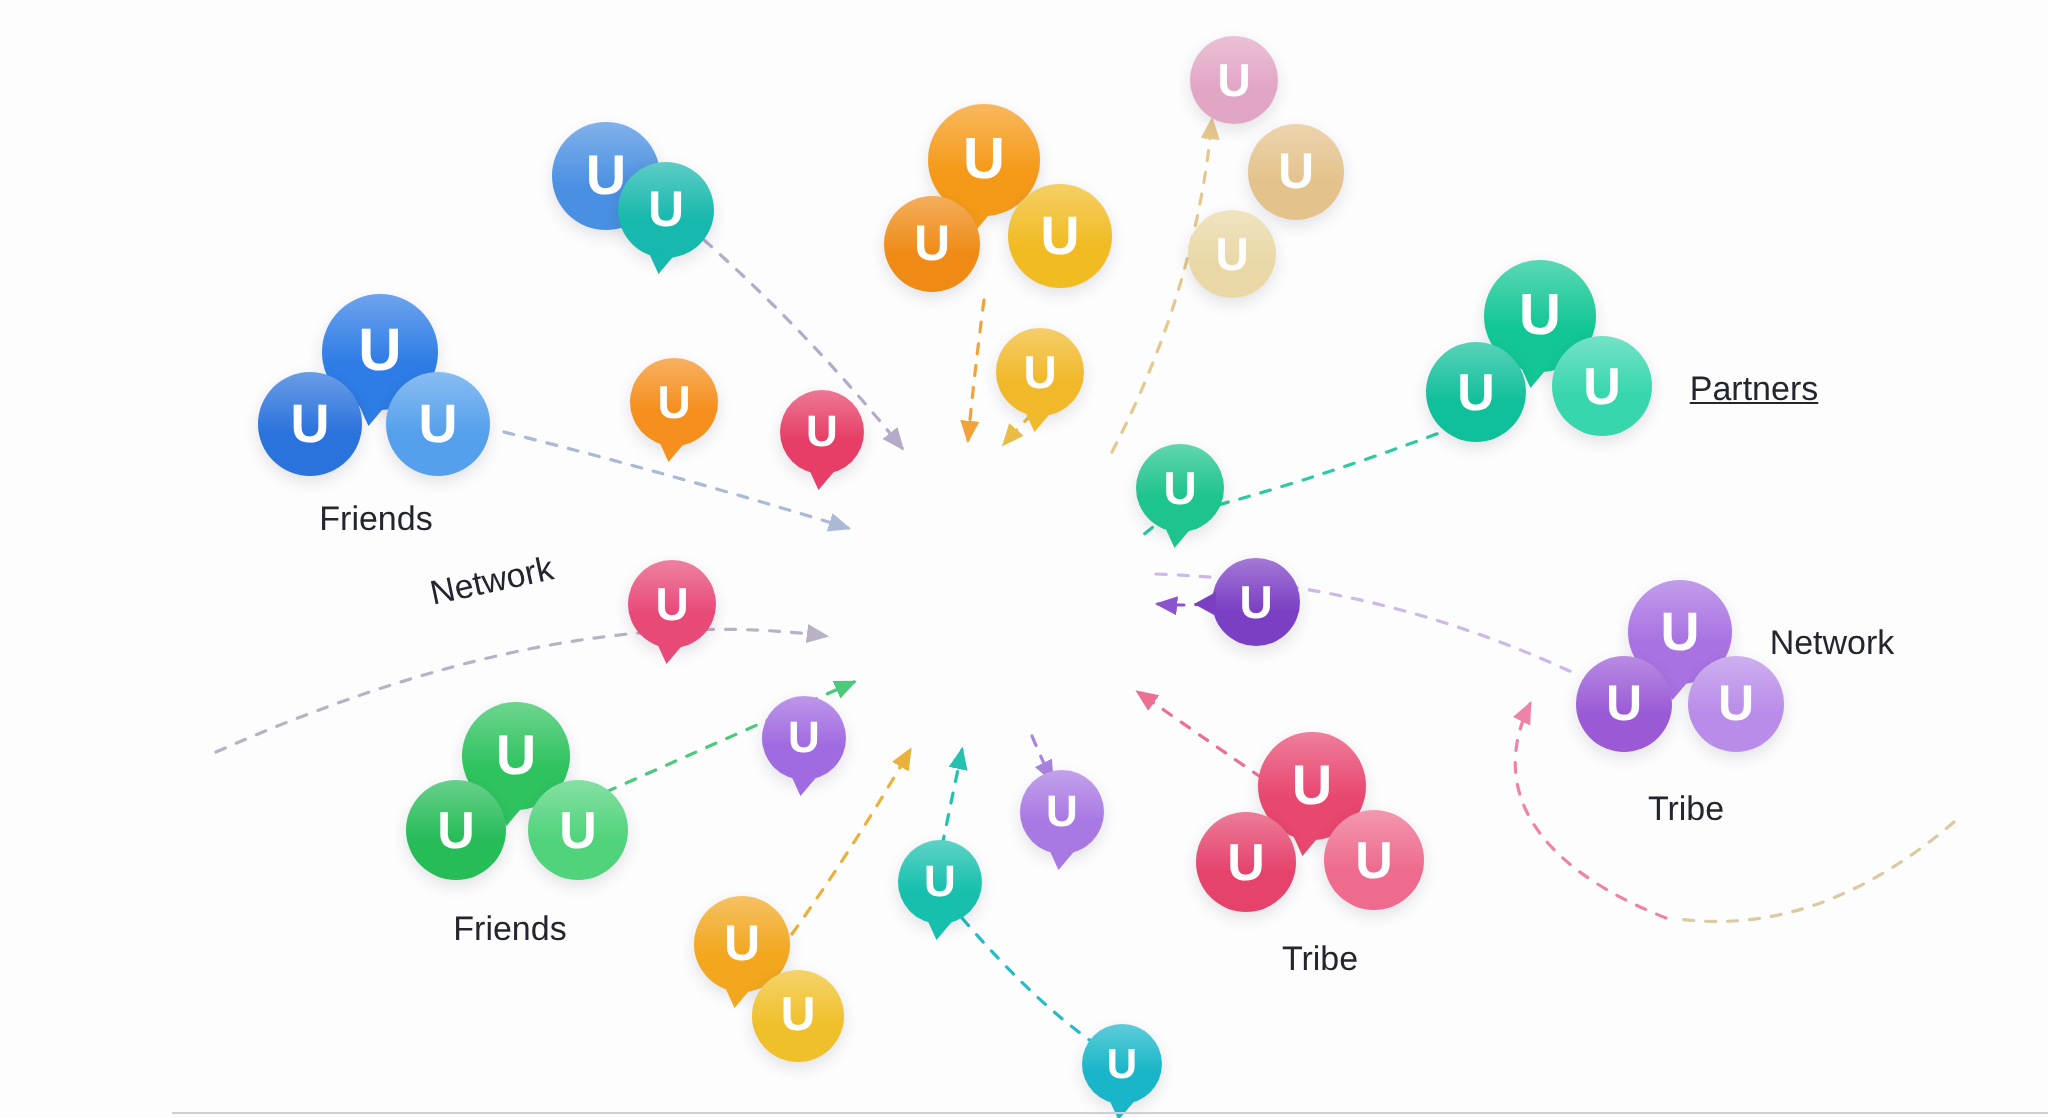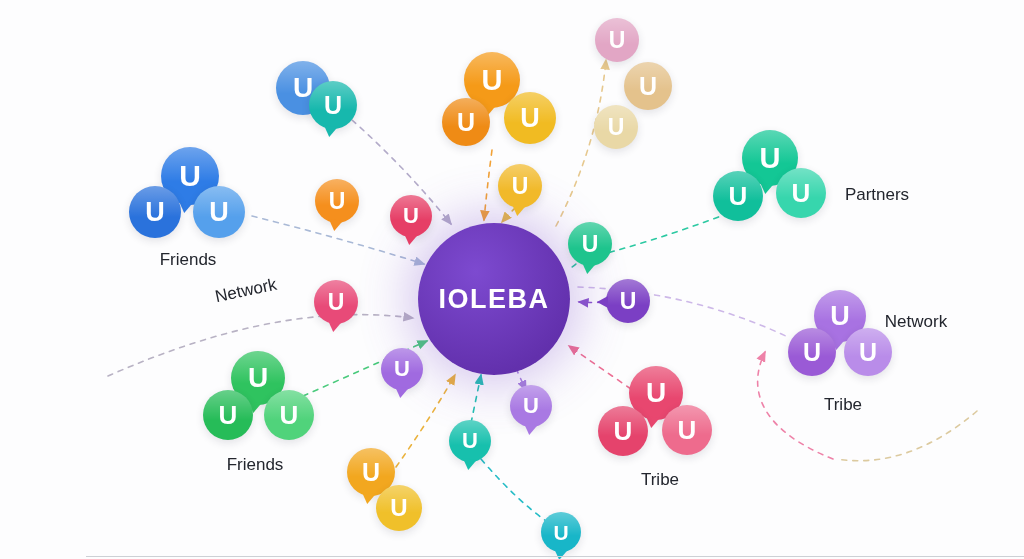--- a/index.html
+++ b/index.html
@@ -99,23 +99,20 @@
       <path d="M833,459 C765,432 745,393 765,352" fill="none" stroke="#ee82a8" stroke-width="1.6" stroke-dasharray="5 6" stroke-linecap="round" marker-end="url(#mk9)"></path>
       <path d="M977,411 Q908,470 836,459" fill="none" stroke="#dcca9f" stroke-width="1.6" stroke-dasharray="5 6" stroke-linecap="round"></path>
       <path d="M631,389 Q599,367 569,346" fill="none" stroke="#ec6f94" stroke-width="1.6" stroke-dasharray="5 6" stroke-linecap="round" marker-end="url(#mk11)"></path>
       <path d="M516,368 Q521,380 526,390" fill="none" stroke="#a882dd" stroke-width="1.6" stroke-dasharray="5 6" stroke-linecap="round" marker-end="url(#mk12)"></path>
       <path d="M471,423 Q476,399 481,375" fill="none" stroke="#22c1b2" stroke-width="1.6" stroke-dasharray="5 6" stroke-linecap="round" marker-end="url(#mk13)"></path>
       <path d="M481,459 Q517,501 549,523" fill="none" stroke="#25bcc6" stroke-width="1.6" stroke-dasharray="5 6" stroke-linecap="round"></path>
       <path d="M396,467 Q428,422 455,375" fill="none" stroke="#eab23d" stroke-width="1.6" stroke-dasharray="5 6" stroke-linecap="round" marker-end="url(#mk15)"></path>
       <path d="M303,396 Q366,368 427,341" fill="none" stroke="#49ca7c" stroke-width="1.6" stroke-dasharray="5 6" stroke-linecap="round" marker-end="url(#mk16)"></path>
       <path d="M108,376 C210,331 312,305 413,318" fill="none" stroke="#b8b2c4" stroke-width="1.6" stroke-dasharray="5 6" stroke-linecap="round" marker-end="url(#mk17)"></path>
     </svg>
-  <div id="center" style="left: 418px; top: 223px; height: 152px; width: 152px;">
-    <span>IOLEBA</span>
-  </div>
   <div id="nodes">
       <div class="bubble" style="left: 161px; top: 147px; height: 58px; width: 58px; background-color: rgb(46, 124, 230);">
         <span class="u" style="font-size: 30px;">U</span>
         <span class="tail-down" style="border-top-color: rgb(46, 124, 230);"></span>
       </div>
       <div class="bubble" style="left: 129px; top: 186px; height: 52px; width: 52px; background-color: rgb(42, 114, 220);">
         <span class="u" style="font-size: 27px;">U</span>
       </div>
       <div class="bubble" style="left: 193px; top: 186px; height: 52px; width: 52px; background-color: rgb(85, 160, 236);">
         <span class="u" style="font-size: 27px;">U</span>
@@ -154,21 +151,21 @@
       <div class="bubble" style="left: 742px; top: 130px; height: 56px; width: 56px; background-color: rgb(19, 199, 149);">
         <span class="u" style="font-size: 29px;">U</span>
         <span class="tail-down" style="border-top-color: rgb(19, 199, 149);"></span>
       </div>
       <div class="bubble" style="left: 713px; top: 171px; height: 50px; width: 50px; background-color: rgb(16, 191, 155);">
         <span class="u" style="font-size: 26px;">U</span>
       </div>
       <div class="bubble" style="left: 776px; top: 168px; height: 50px; width: 50px; background-color: rgb(55, 214, 173);">
         <span class="u" style="font-size: 26px;">U</span>
       </div>
-      <div class="glabel" style="left: 877px; top: 195px;">Partners</div>
+      <div class="glabel" style="left: 877px; top: 195px; text-decoration: underline;">Partners</div>
       <div class="bubble" style="left: 814px; top: 290px; height: 52px; width: 52px; background-color: rgb(168, 114, 226);">
         <span class="u" style="font-size: 27px;">U</span>
         <span class="tail-down" style="border-top-color: rgb(168, 114, 226);"></span>
       </div>
       <div class="bubble" style="left: 788px; top: 328px; height: 48px; width: 48px; background-color: rgb(154, 90, 214);">
         <span class="u" style="font-size: 25px;">U</span>
       </div>
       <div class="bubble" style="left: 844px; top: 328px; height: 48px; width: 48px; background-color: rgb(185, 140, 233);">
         <span class="u" style="font-size: 25px;">U</span>
       </div>

